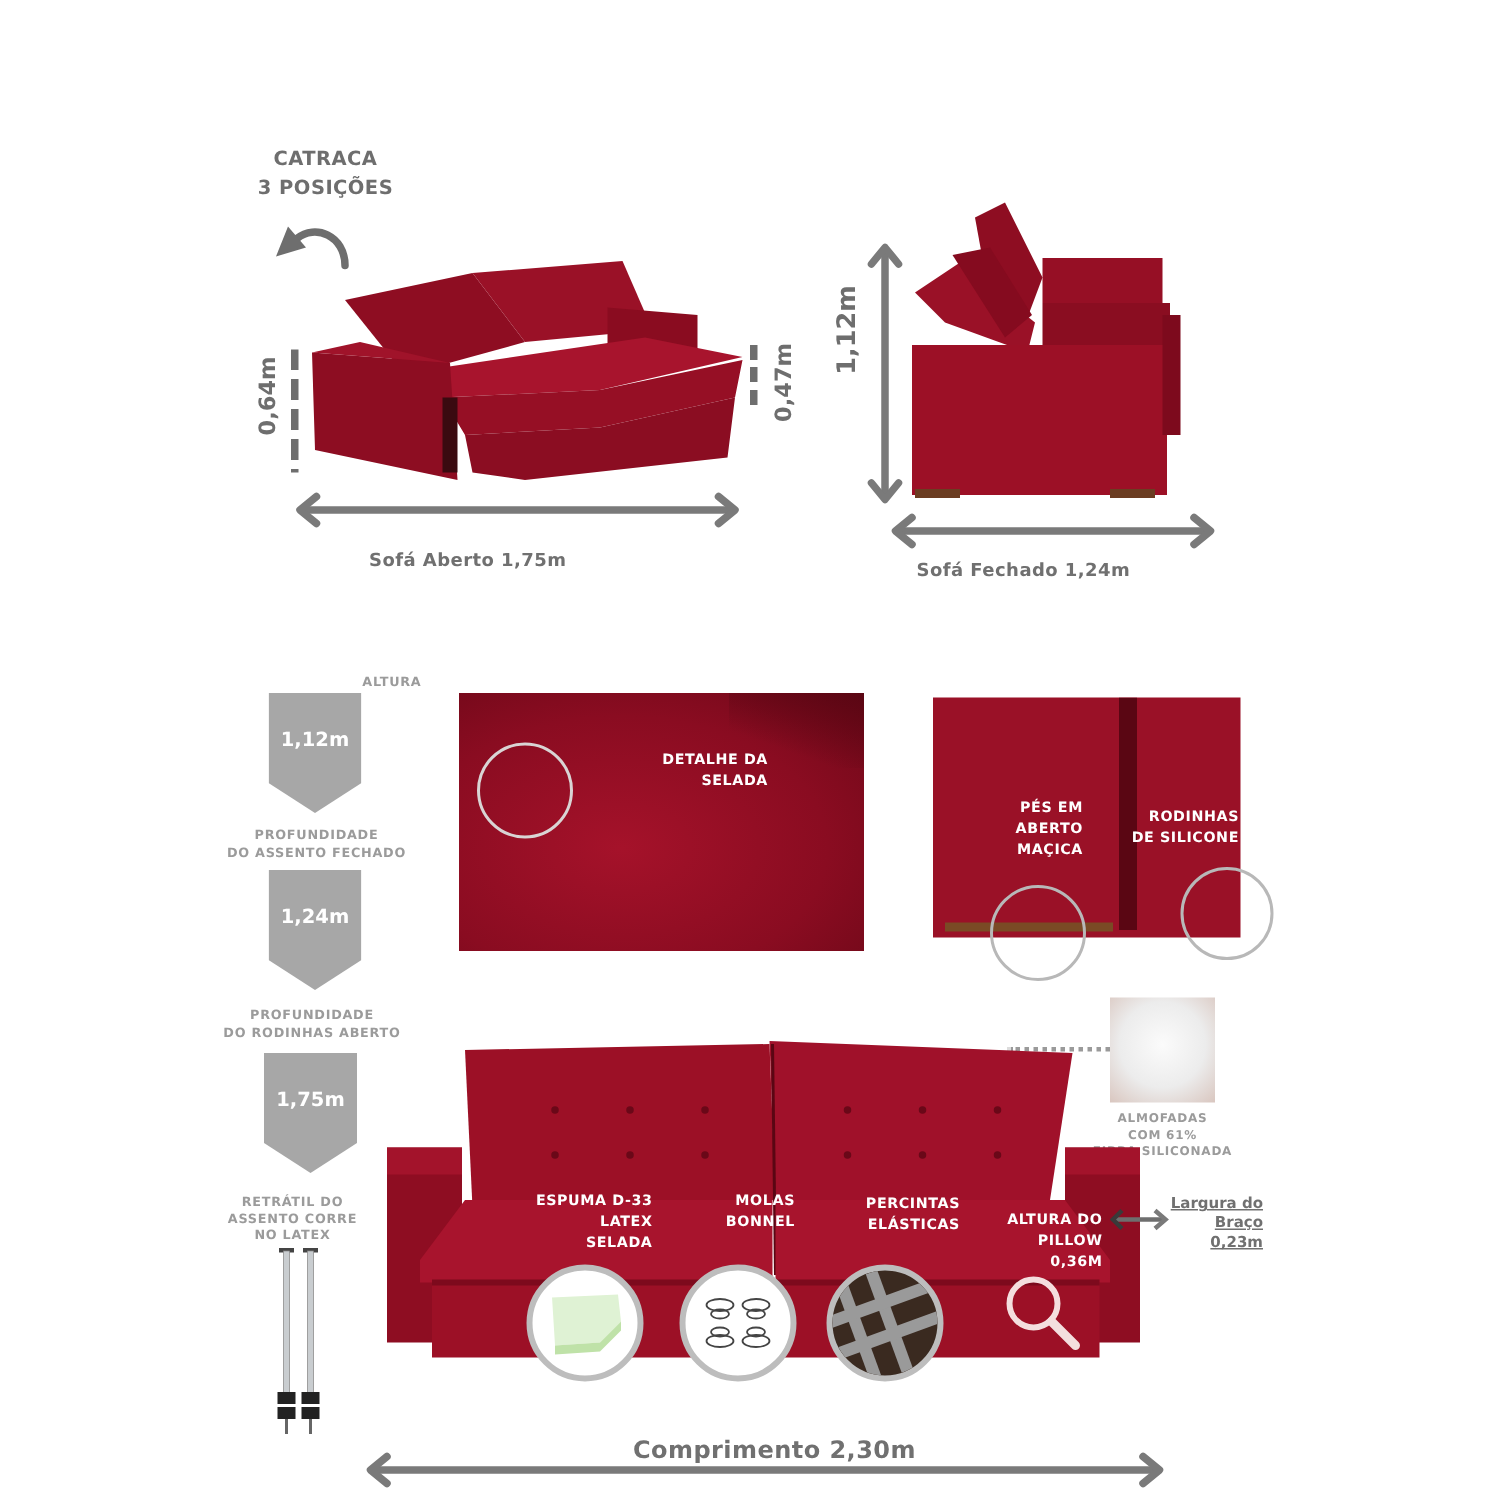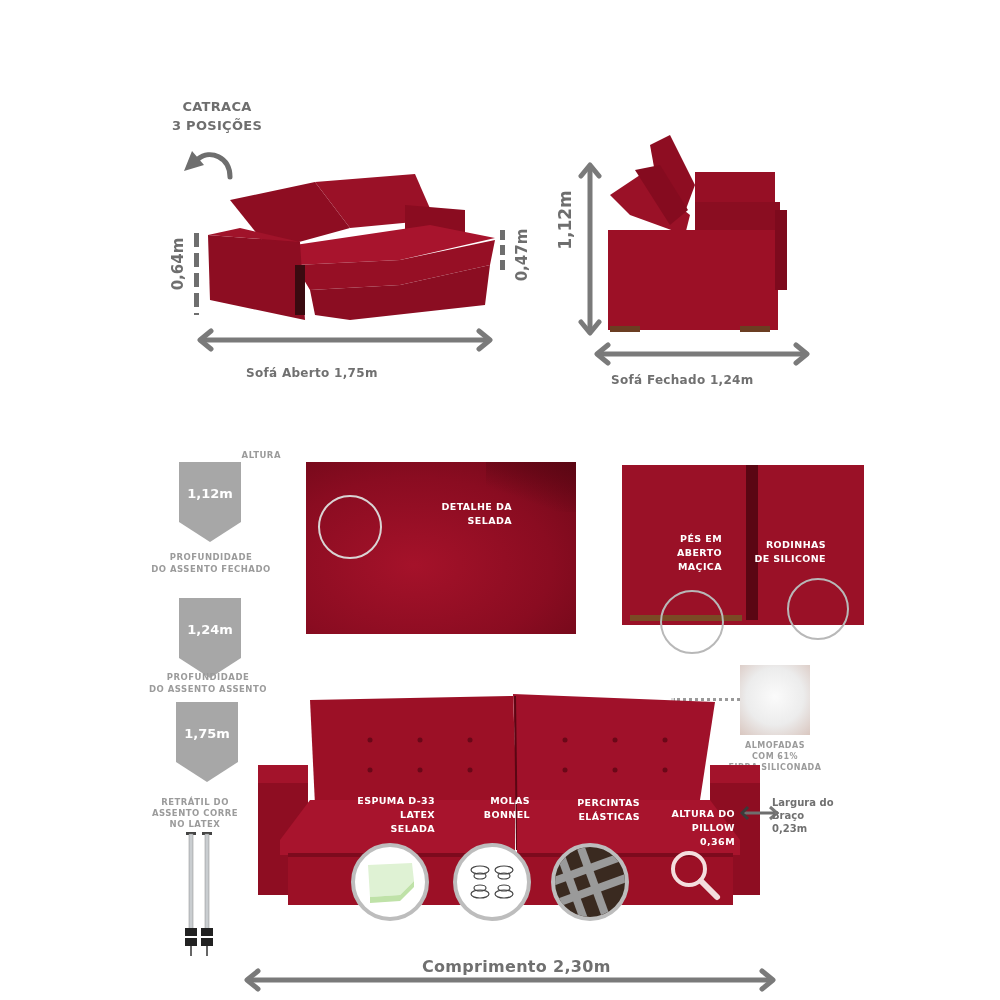--- a/index.html
+++ b/index.html
@@ -1,19 +1,19 @@
 <!DOCTYPE html>
 <html><head>
 <meta charset="utf-8">
 <style>
   * { box-sizing: border-box; margin: 0; padding: 0; }
   html, body { width: 1000px; height: 1000px; background: #ffffff; overflow: hidden; }
   body { position: relative; font-family: "DejaVu Sans", "Liberation Sans", sans-serif; color: #6f6f6f; }
   .abs { position: absolute; }
-  .center { text-align: left; }
+  .center { text-align: right; text-decoration: underline; }
 
   
   .catraca { left: 162px; top: 97px; width: 110px; font-size: 13px; line-height: 19px; font-weight: bold; color: #6e6e6e; text-align: center; letter-spacing: 0.3px; }
   .dim-vert-label { font-size: 15px; font-weight: bold; color: #6e6e6e; transform-origin: center; white-space: nowrap; }
   .caption-big { font-size: 12px; font-weight: bold; color: #707070; white-space: nowrap; letter-spacing: 0.3px; }
 
   
   .side-label { font-size: 8.5px; font-weight: bold; color: #9b9b9b; text-align: center; letter-spacing: 0.5px; line-height: 12px; width: 140px; }
   .chevron-box { width: 62px; height: 80px; background: #a7a7a7; clip-path: polygon(0 0, 100% 0, 100% 75%, 50% 100%, 0 75%); display: flex; align-items: flex-start; justify-content: center; padding-top: 24px; }
   .chevron-box span { color: #ffffff; font-weight: bold; font-size: 13px; }
@@ -102,27 +102,27 @@
   <div>ALTURA</div>
 </div>
 <div class="abs chevron-box" style="left:179px; top:462px;">
   <span>1,12m</span>
 </div>
 
 <div class="abs side-label" style="left:141px; top:551px;">
   <div>PROFUNDIDADE</div>
   <div>DO ASSENTO FECHADO</div>
 </div>
-<div class="abs chevron-box" style="left:179px; top:580px;margin-top:18px;">
+<div class="abs chevron-box" style="left:179px; top:580px;">
   <span>1,24m</span>
 </div>
 
 <div class="abs side-label" style="left:138px; top:671px;">
   <div>PROFUNDIDADE</div>
-  <div>DO ASSENTO ASSENTO</div>
+  <div>DO RODINHAS ABERTO</div>
 </div>
 <div class="abs chevron-box" style="left:176px; top:702px;">
   <span>1,75m</span>
 </div>
 
 <div class="abs side-label" style="left:130px; top:797px; width:130px; line-height:11px;">
   <div>RETRÁTIL DO</div>
   <div>ASSENTO CORRE</div>
   <div>NO LATEX</div>
 </div>
@@ -141,21 +141,21 @@
 
 <div class="abs photo" style="left:306px; top:462px; width:270px; height:172px; background: radial-gradient(ellipse at 40% 60%, #a5122a 0%, #8a0c21 60%, #6d0818 100%);">
   <div class="abs" style="left:180px; top:0; width:95px; height:50px; background: linear-gradient(200deg, #5a0613 0%, transparent 70%);"></div>
   <div class="abs ring" style="left:12px; top:33px; width:64px; height:64px;"></div>
   <div class="abs photo-label" style="left:86px; top:38px; width:120px;">
     <div>DETALHE DA</div>
     <div>SELADA</div>
   </div>
 </div>
 
-<div class="abs photo" style="left:622px; top:465px; width:242px; height:160px; background:#9a1127;">
+<div class="abs photo" style="left:622px; top:465px; width:205px; height:160px; background:#9a1127;">
   <div class="abs" style="left:124px; top:0; width:12px; height:155px; background:#5a0613;"></div>
   <div class="abs" style="left:8px; top:150px; width:112px; height:6px; background:#7a4a25;"></div>
   <div class="abs photo-label" style="left:20px; top:67px; width:80px;">
     <div>PÉS EM</div>
     <div>ABERTO</div>
     <div>MAÇICA</div>
   </div>
   <div class="abs photo-label" style="left:124px; top:73px; width:80px;">
     <div>RODINHAS</div>
     <div>DE SILICONE</div>

